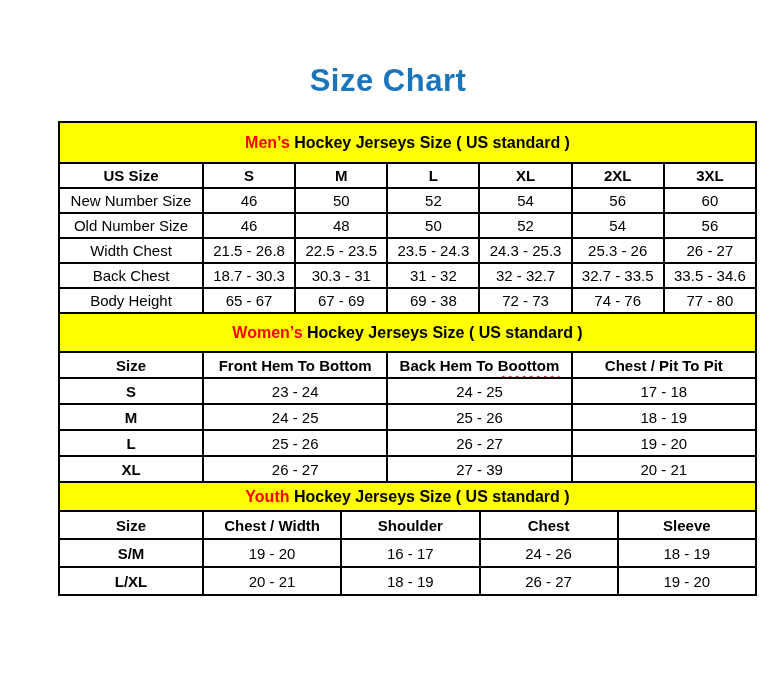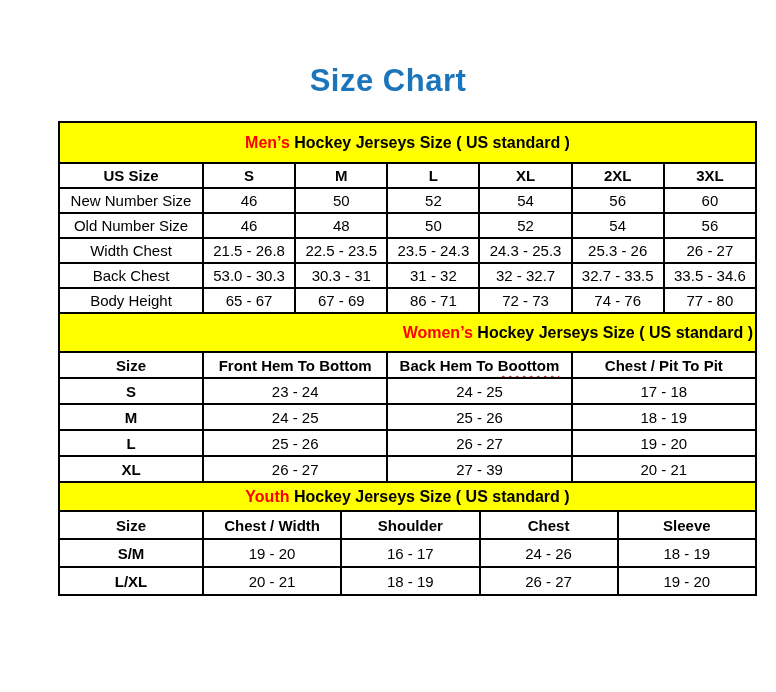--- a/index.html
+++ b/index.html
@@ -49,21 +49,21 @@
   }
   .tbl th { font-weight: 700; }
   col.label-col { width: 144px; }
   tr.band td {
     background: #ffff00;
     font-weight: 700;
     font-size: 16px;
   }
   tr.band .hl { color: #ff0000; }
   .mens   tr.band td { height: 41px; }
-  .womens tr.band td { height: 39px; text-align: right; }
+  .womens tr.band td { height: 39px; }
   .youth  tr.band td { height: 29px; }
   .mens   tr.row > * { height: 25px; border-radius: 8px; }
   .womens tr.row > * { height: 26px; }
   .youth  tr.row > * { height: 28px; }
   .womens td.lbl, .youth td.lbl { font-weight: 700; }
   .wavy {
     text-decoration-line: underline;
     text-decoration-style: wavy;
     text-decoration-color: #cc0000;
     text-decoration-thickness: 1px;
@@ -124,32 +124,32 @@
         <td class="lbl">Width Chest</td>
         <td>21.5 - 26.8</td>
         <td>22.5 - 23.5</td>
         <td>23.5 - 24.3</td>
         <td>24.3 - 25.3</td>
         <td>25.3 - 26</td>
         <td>26 - 27</td>
       </tr>
       <tr class="row">
         <td class="lbl">Back Chest</td>
-        <td>53.0 - 30.3</td>
+        <td>18.7 - 30.3</td>
         <td>30.3 - 31</td>
         <td>31 - 32</td>
         <td>32 - 32.7</td>
         <td>32.7 - 33.5</td>
         <td>33.5 - 34.6</td>
       </tr>
       <tr class="row">
         <td class="lbl">Body Height</td>
         <td>65 - 67</td>
         <td>67 - 69</td>
-        <td>86 - 71</td>
+        <td>69 - 38</td>
         <td>72 - 73</td>
         <td>74 - 76</td>
         <td>77 - 80</td>
       </tr>
     </tbody>
       </table>
 
     <table class="tbl womens">
       <colgroup>
           <col class="label-col">

